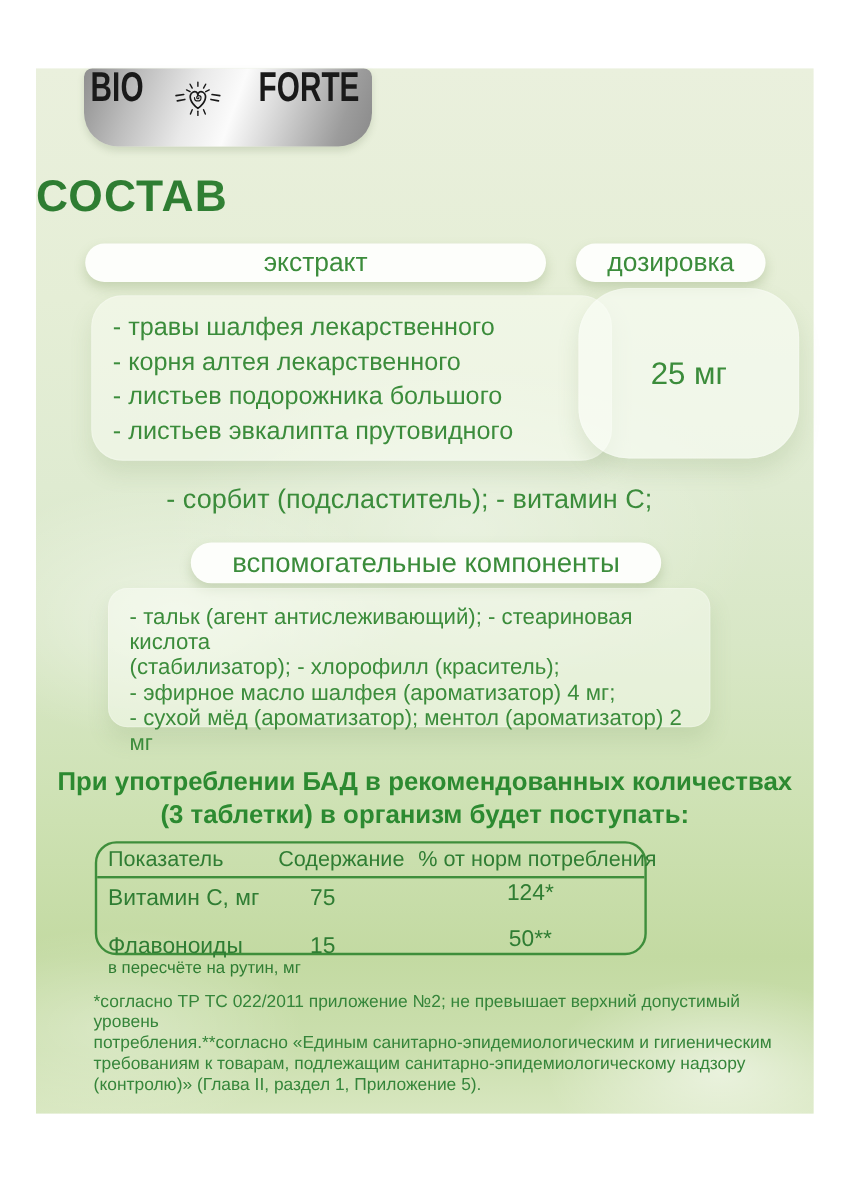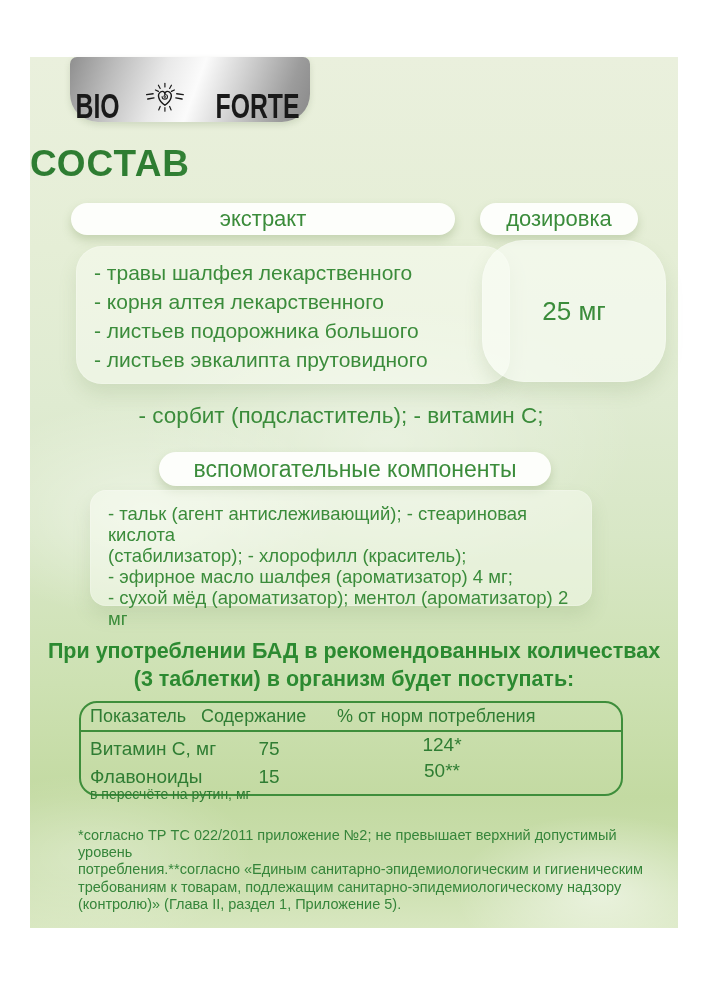--- a/index.html
+++ b/index.html
@@ -15,21 +15,21 @@
       radial-gradient(55% 22% at 55% 44%, rgba(255,255,255,0.35), rgba(255,255,255,0) 70%),
       radial-gradient(30% 12% at 88% 96%, rgba(255,255,255,0.55), rgba(255,255,255,0) 75%),
       radial-gradient(35% 14% at 10% 92%, rgba(255,255,255,0.30), rgba(255,255,255,0) 70%),
       linear-gradient(180deg,#eaf0dd 0%,#e5eed6 22%,#dfebd1 40%,#d8e7c6 55%,#cde1b2 72%,#c3daa2 85%,#cbdfae 94%,#d8e7c0 100%);
   }
   
   .badge{
     position:absolute;left:40px;top:0;width:240px;height:65px;
     border-radius:7px 7px 28px 28px;
     background:linear-gradient(110deg,#8f8f8f 0%,#bcbcbc 18%,#e9e9e9 38%,#fbfbfb 52%,#d2d2d2 68%,#9c9c9c 88%,#898989 100%);
-    display:flex;align-items:flex-end;justify-content:center;gap:21px;
+    display:flex;align-items:flex-start;justify-content:center;gap:21px;
     box-shadow:0 3px 6px rgba(90,110,70,0.18);
   }
   .brand-txt{
     font-weight:700;color:#191919;font-size:31px;letter-spacing:0px;
     transform:scale(0.80,1.12);line-height:1;
   }
   .brand-ic{display:block;}
   
   .title{
     position:absolute;left:0;top:86px;width:100%;text-align:left;
@@ -66,36 +66,36 @@
   .sweetener{
     position:absolute;left:0;top:346px;width:96%;text-align:center;
     color:#3b8c3b;font-size:22.5px;
   }
   .intake{
     position:absolute;left:0;top:580px;width:100%;text-align:center;
     color:#2c8a31;font-weight:700;font-size:21.5px;line-height:28px;white-space:pre-line;
   }
   
   .ntable{
-    position:absolute;left:49px;top:644px;width:544px;height:95px;
+    position:absolute;left:49px;top:644px;width:460px;height:95px;
     border:2px solid #3e8e3b;border-radius:18px;box-sizing:border-box;
     color:#2f7d33;
   }
   .t-head{
     display:grid;grid-template-columns:120px 136px 210px 1fr;align-items:center;
     border-bottom:2px solid #3e8e3b;height:27px;font-size:18px;
   }
   .t-head .c1{padding-left:9px;}
-  .t-head .c2,.t-head .c3{text-align:left;}
+  .t-head .c2,.t-head .c3{text-align:right;}
   .t-row{display:grid;grid-template-columns:120px 136px 210px 1fr;font-size:19px;}
   .t-row .c1{padding-left:9px;white-space:nowrap;}
   .t-row .c2{text-align:center;}
   .t-row .c3{text-align:center;position:relative;top:-4px;}
   .row1{margin-top:6px;}
-  .row2{margin-top:6px;}
+  .row2{margin-top:18px;}
   .row2 .c3{top:-6px;}
   .t-note{font-size:14px;line-height:13px;padding-left:9px;white-space:nowrap;}
   
   .footnote{
     position:absolute;left:48px;top:770px;width:585px;
     color:#35853a;font-size:14.5px;line-height:17.2px;white-space:pre-line;
   }
 </style>
 </head>
 <body>

